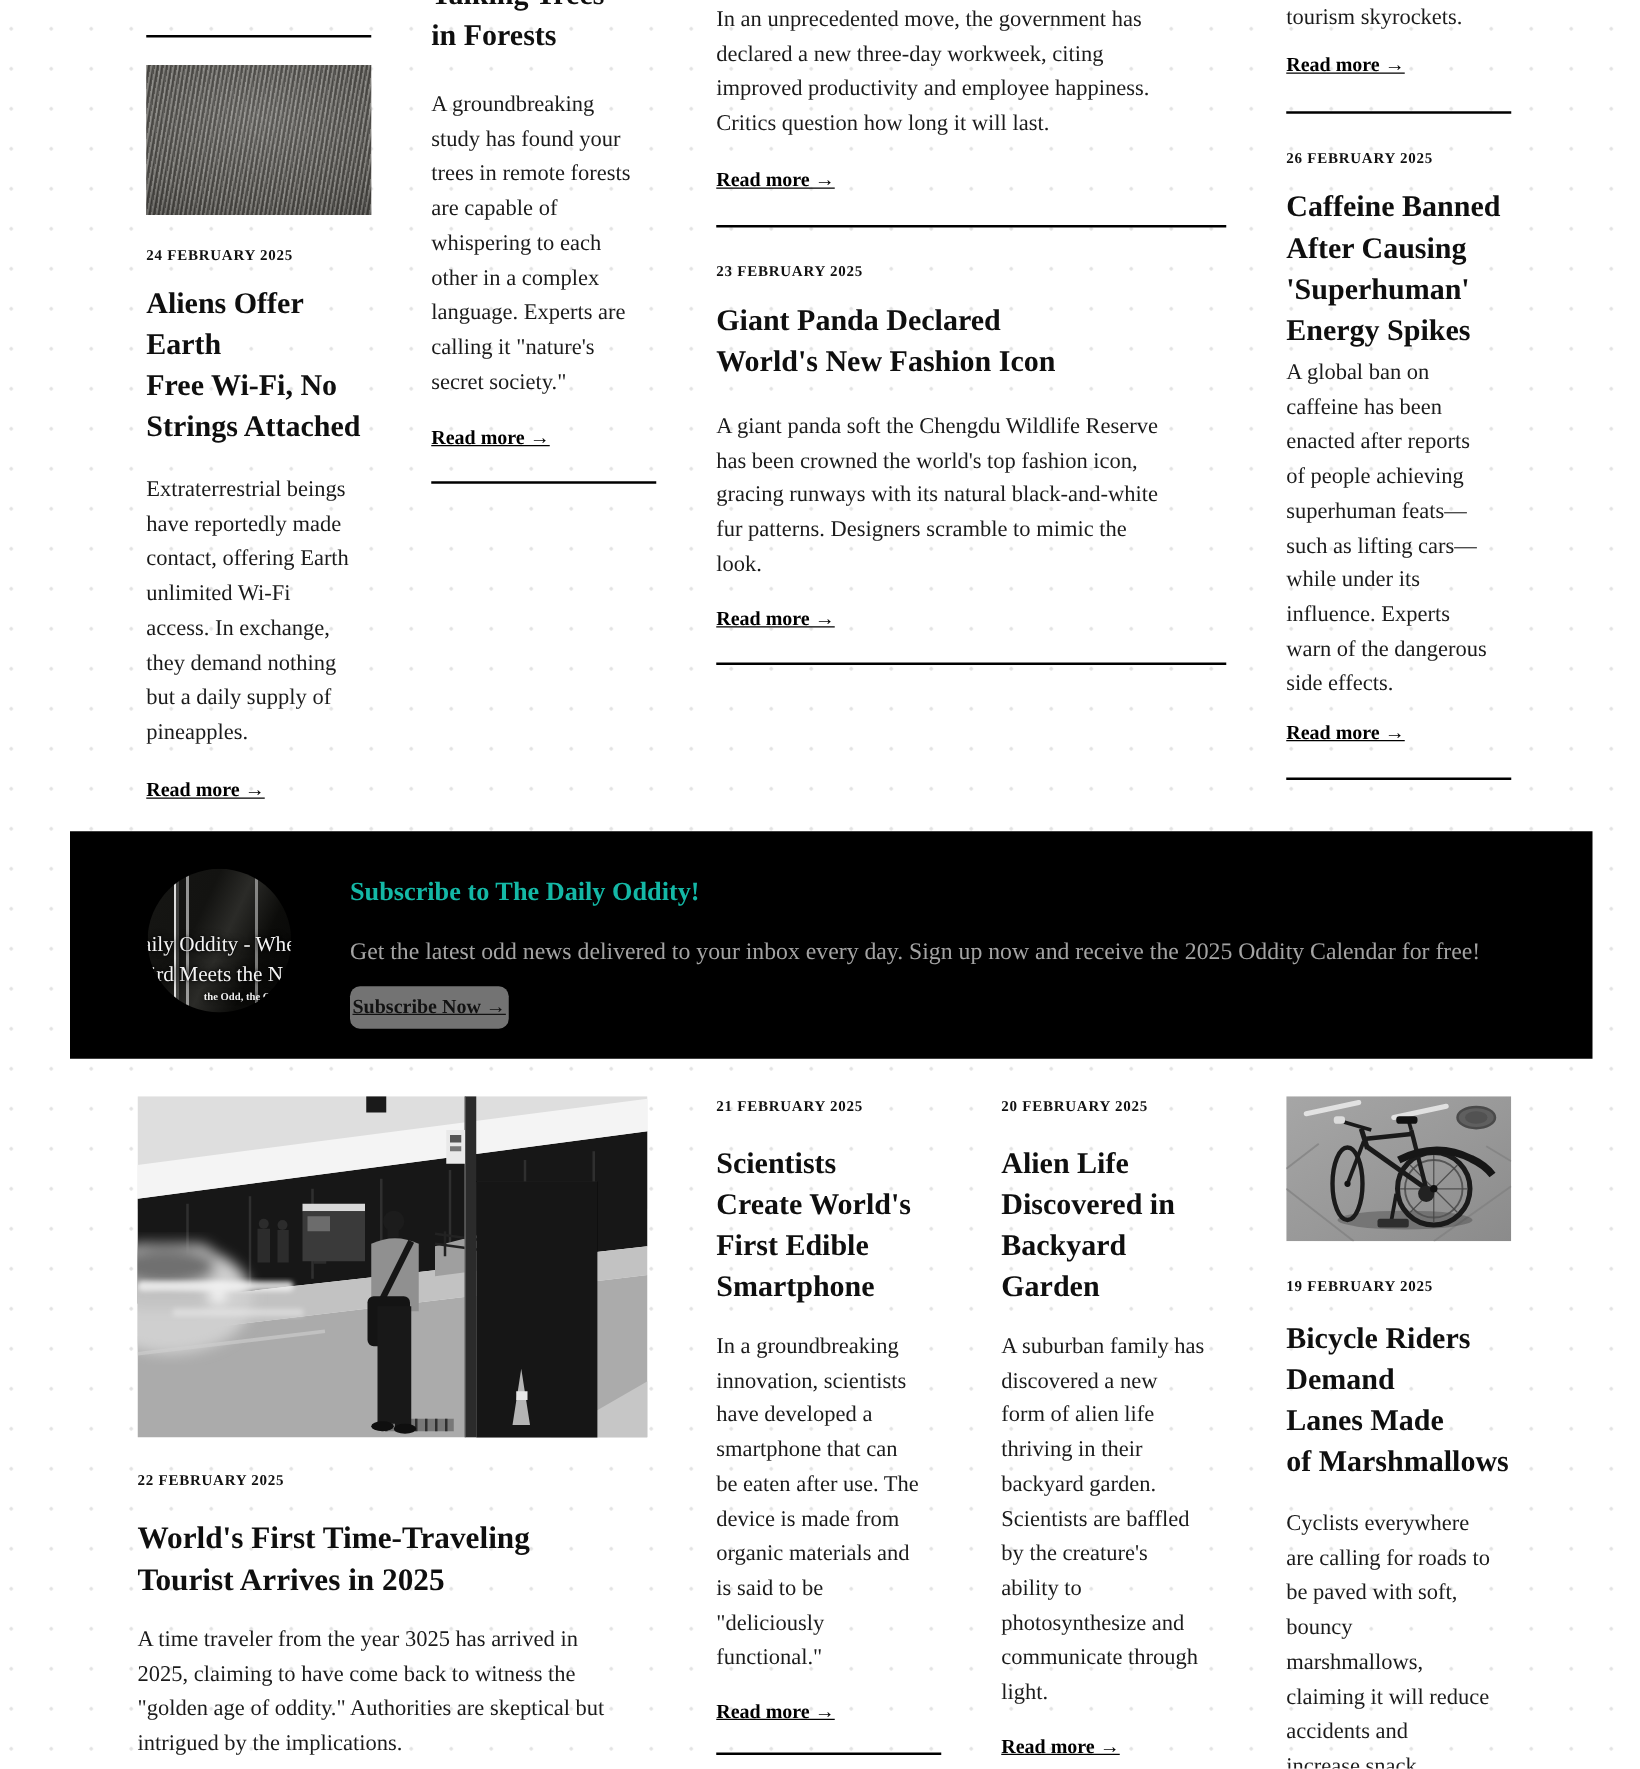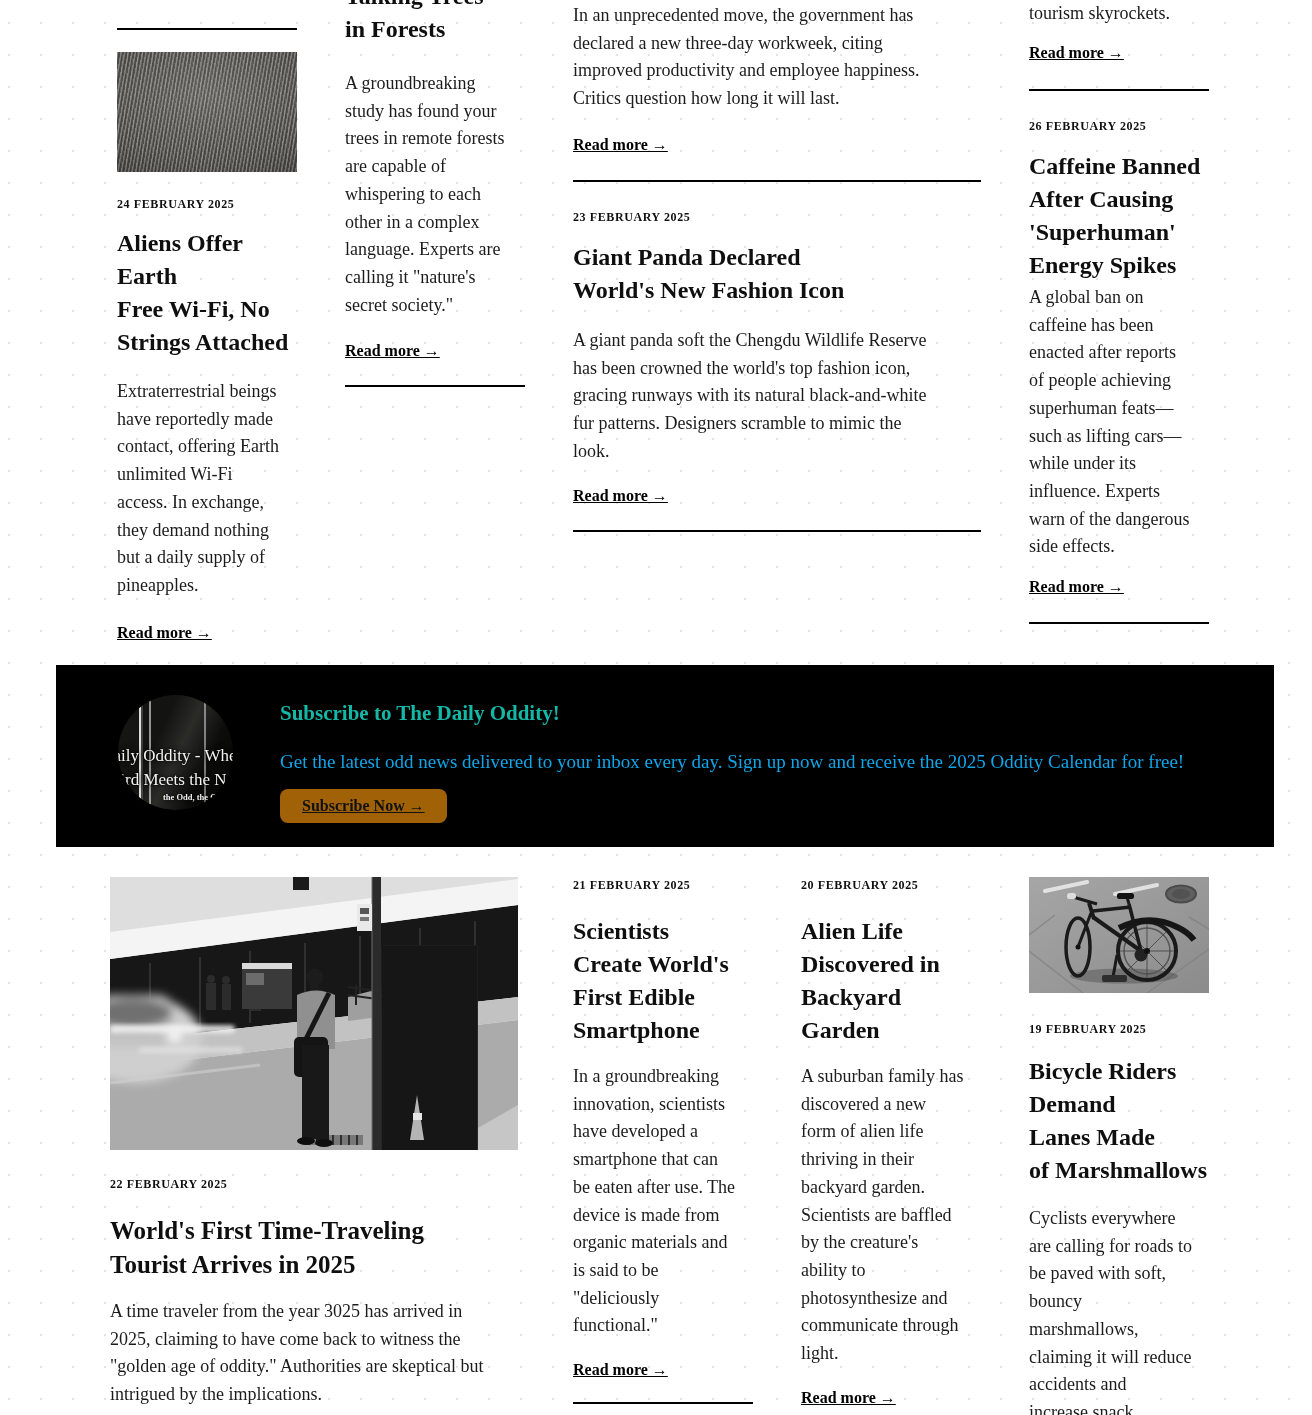--- a/index.html
+++ b/index.html
@@ -72,27 +72,27 @@
     position:absolute; left:45px; top: 98px; white-space:nowrap;
     color:#efefef; font-size:8.5px; font-weight:700; line-height:9px;
     text-shadow: 0 0 4px #000;
   }
   .banner-heading {
     position:absolute; left:224px; top:36px;
     color:#14b8a6; font-size:21px; font-weight:700; white-space:nowrap;
   }
   .banner-text {
     position:absolute; left:224px; top:86px;
-    color:#0ea5e9; font-size:19px; white-space:nowrap;
+    color:#a3a3a3; font-size:19px; white-space:nowrap;
   }
   .banner-button {
     position:absolute; left:224px; top:124px;
-    display:inline-block; background:#a16207; color:#121212;
+    display:inline-block; background:#737373; color:#121212;
     font-size:16px; font-weight:700; text-decoration:underline;
-    line-height:20px; padding:7px 22px; border:none; border-radius:8px;
+    line-height:20px; padding:7px 2px; border:none; border-radius:8px;
     font-family:"Liberation Serif","DejaVu Serif",serif; cursor:pointer;
   }
 
   
   #card-aliens   { left:117px;  top:28px;  width:180px; }
   #card-trees    { left:345px;  top:-20px; width:180px; }
   #card-workweek { left:573px;  top:2px;   width:408px; }
   #card-panda    { left:573px;  top:180px; width:408px; }
   #card-tourism  { left:1029px; top:0px;   width:180px; }
   #card-caffeine { left:1029px; top:91px;  width:180px; }

